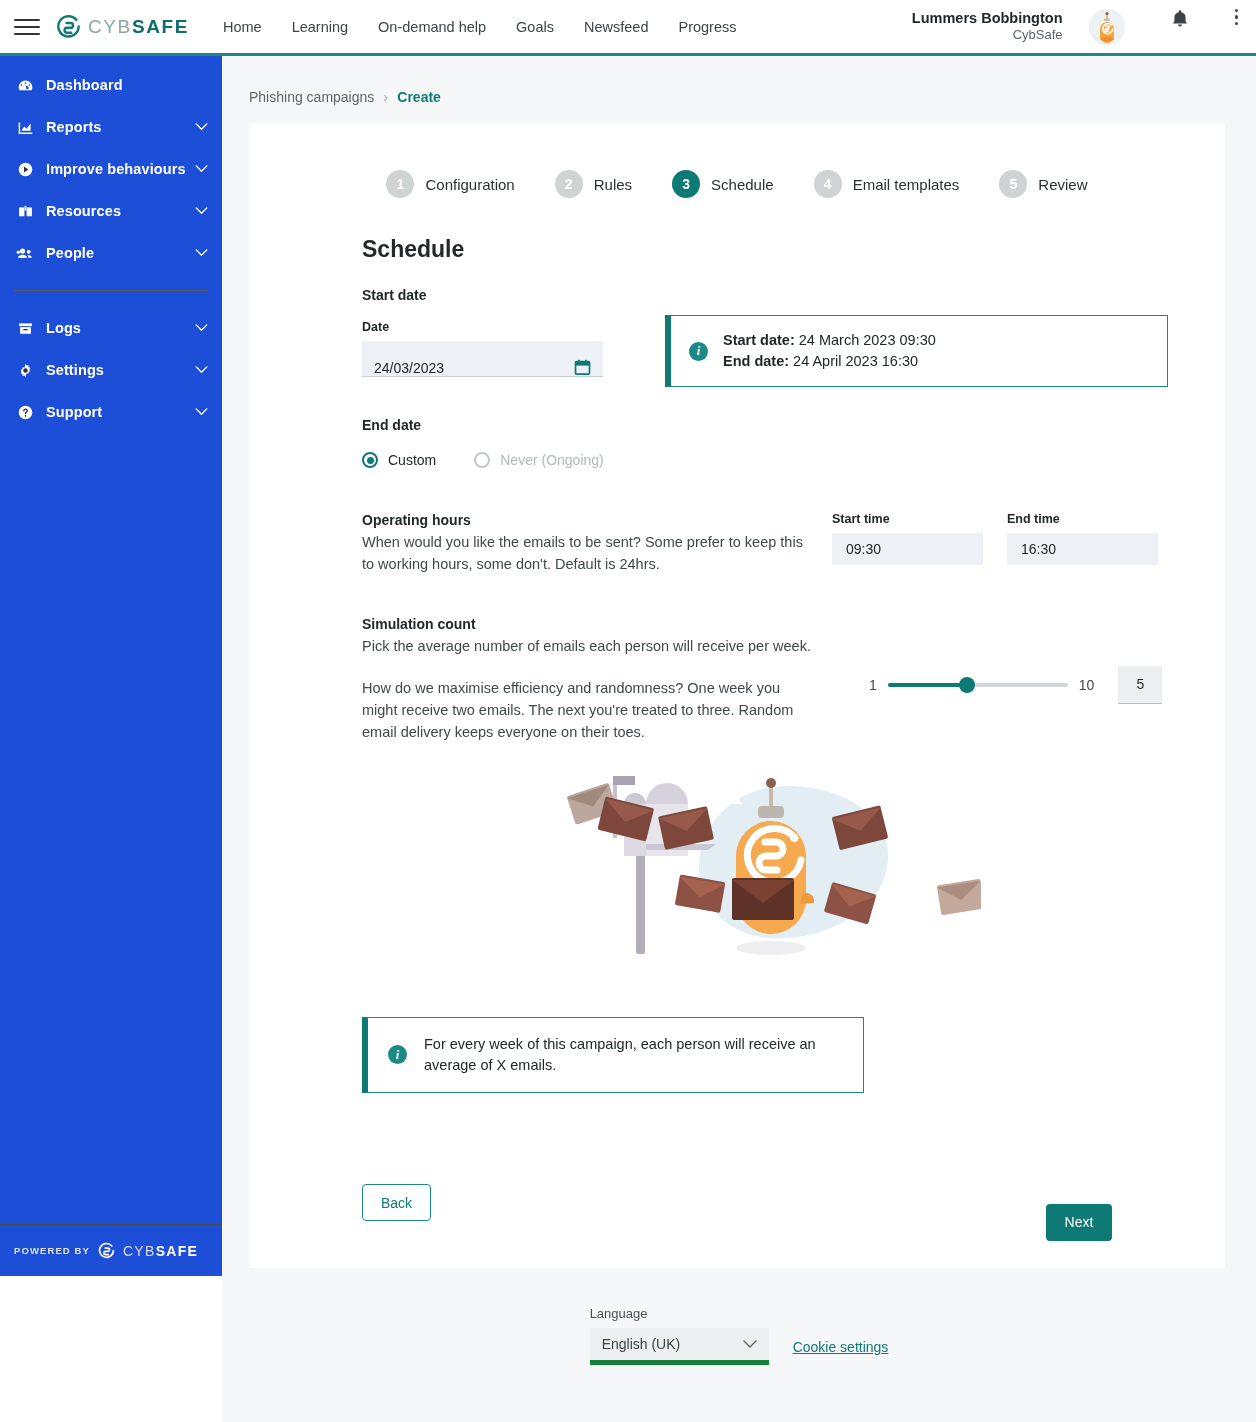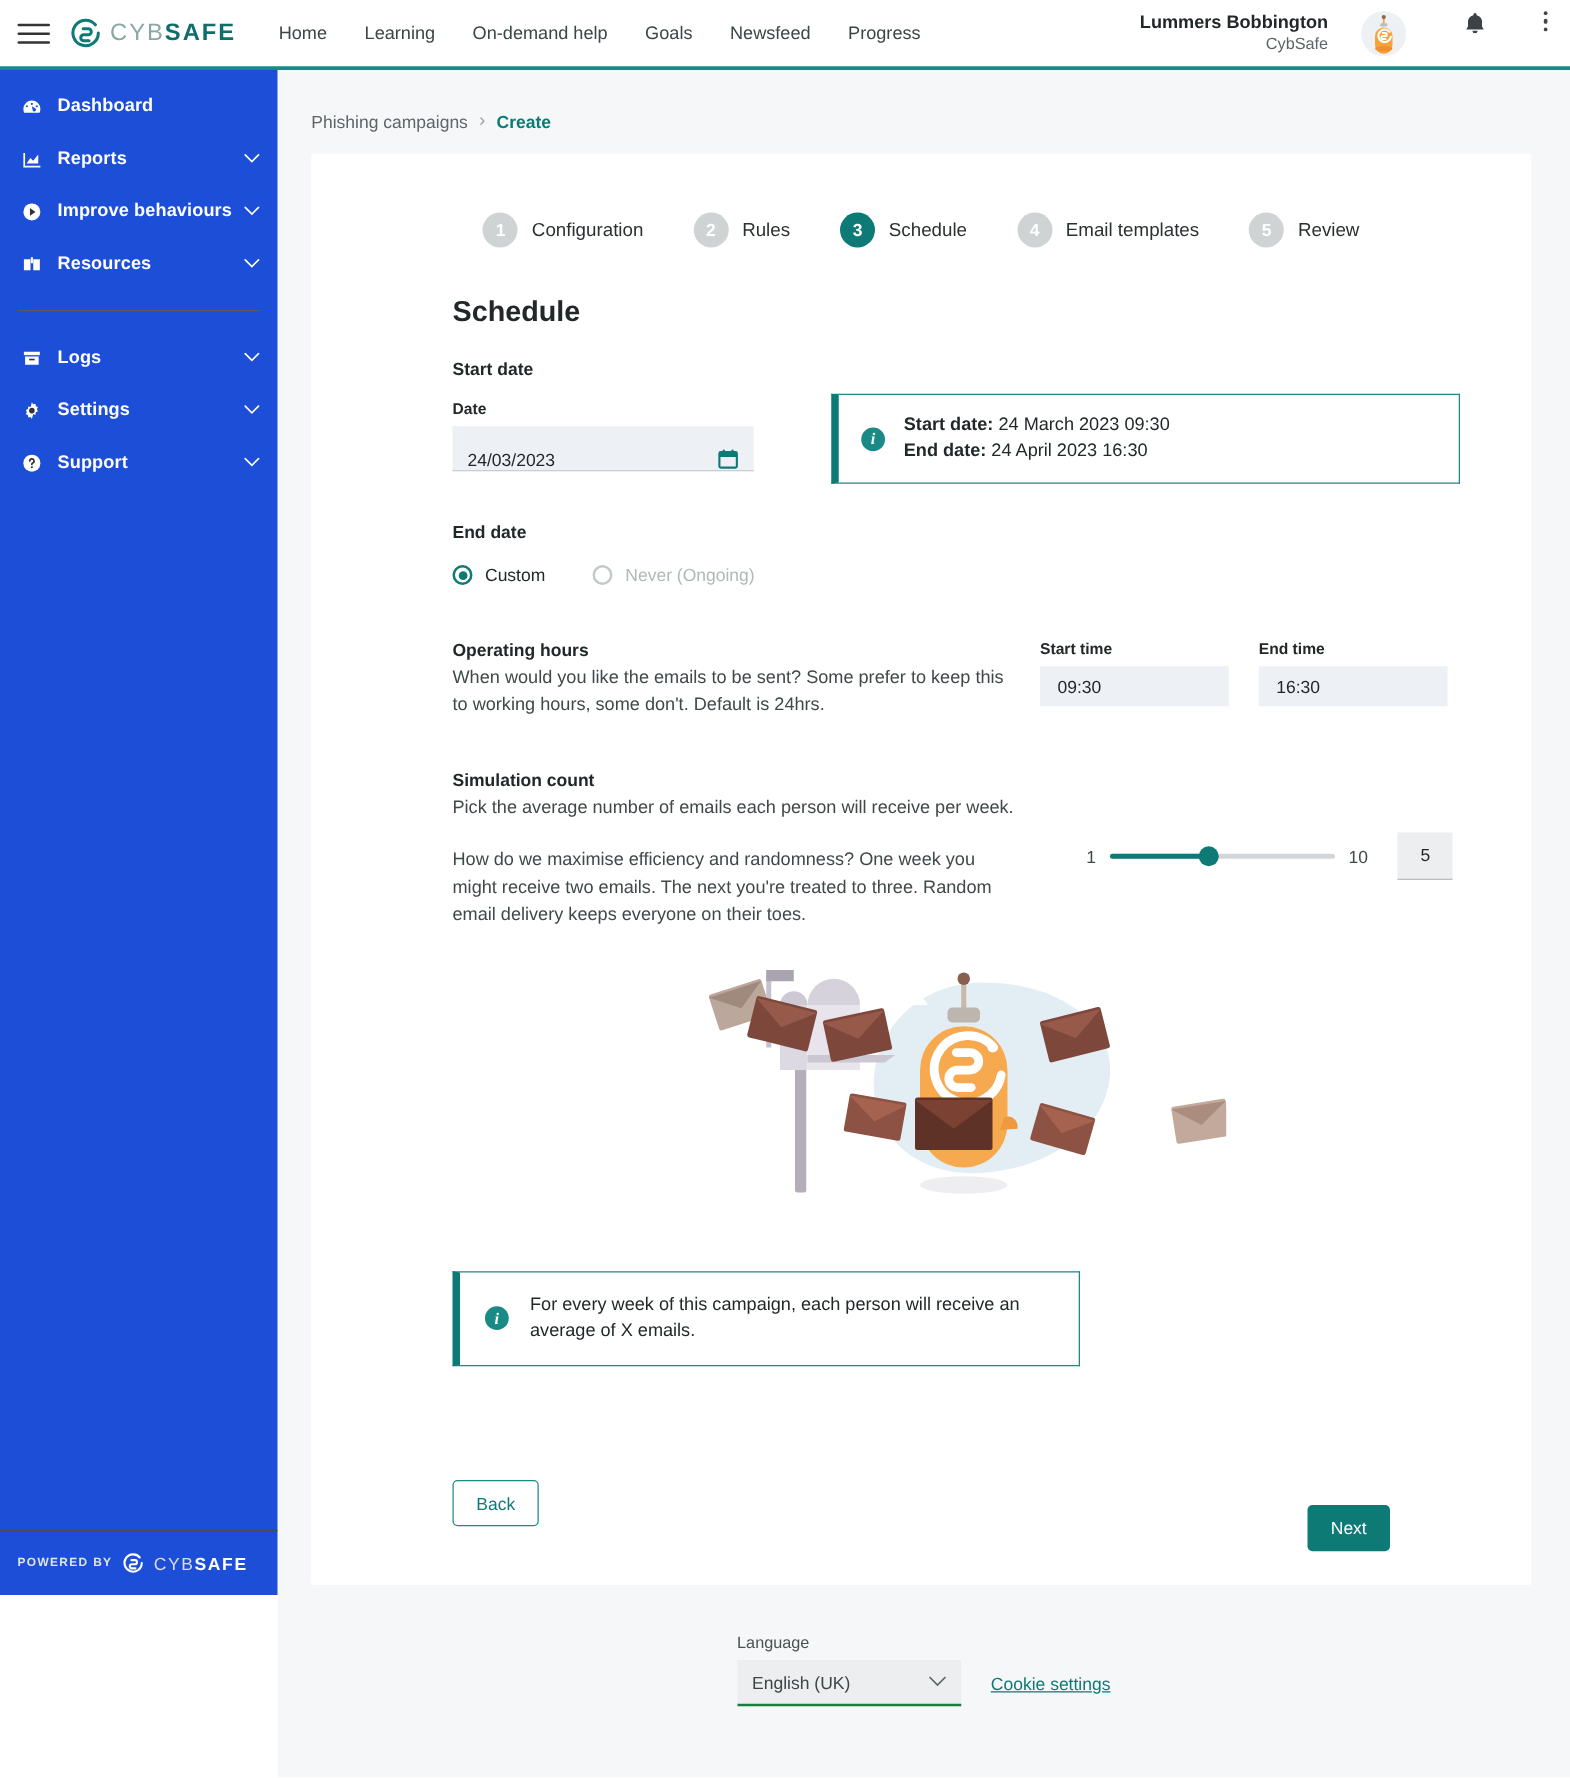--- a/index.html
+++ b/index.html
@@ -202,21 +202,21 @@
   .btn-next { background: #0d7a76; color: #ffffff; margin-left: auto; margin-top: 39px; }
 
   
   .footer {
     display: flex; align-items: flex-end; justify-content: center; gap: 24px;
     padding-top: 38px;
   }
   .lang-label { font-size: 13px; color: #4a5153; }
   .select {
     margin-top: 7px; width: 179px; height: 37px; background: #eceef0;
-    border-bottom: 2px solid #15803d; display: flex; align-items: center;
+    border-bottom: 5px solid #15803d; display: flex; align-items: center;
     padding: 0 12px; font-size: 14px; color: #3d4547; cursor: pointer;
   }
   .select .sv { flex: 1; }
   .cookie {
     font-size: 14px; color: #0d7a76; text-decoration: underline; font-weight: 400;
     cursor: pointer; padding-bottom: 10px;
   }
   svg { display: block; }
 </style>
 </head>
@@ -330,20 +330,37 @@
           </svg>
       </span>
       <span class="side-label">Resources</span>
       <span class="chev">
         <svg width="13" height="8" viewBox="0 0 14 9">
             <path d="M1 1l6 6 6-6" fill="none" stroke="#fff" stroke-width="1.5" stroke-linecap="round"></path>
           </svg>
       </span>
     </div>
 
+    <div class="side-item">
+      <span class="side-ico">
+        <svg width="18" height="17" viewBox="0 0 22 20">
+            <circle cx="8" cy="7" r="3.1" fill="#fff"></circle>
+            <circle cx="15.5" cy="8" r="2.4" fill="#fff"></circle>
+            <circle cx="2.8" cy="8.4" r="2" fill="#fff"></circle>
+            <path d="M2.4 15.6c0-2.6 2.6-4.2 5.6-4.2s5.6 1.6 5.6 4.2z" fill="#fff"></path>
+            <path d="M14.3 11.8c2.7 0 5 1.3 5 3.3h-4.2c0-1.2-.4-2.3-1.2-3.2z" fill="#fff"></path>
+          </svg>
+      </span>
+      <span class="side-label">People</span>
+      <span class="chev">
+        <svg width="13" height="8" viewBox="0 0 14 9">
+            <path d="M1 1l6 6 6-6" fill="none" stroke="#fff" stroke-width="1.5" stroke-linecap="round"></path>
+          </svg>
+      </span>
+    </div>
 
     <div class="side-sep"></div>
 
     <div class="side-item">
       <span class="side-ico">
         <svg width="17" height="17" viewBox="0 0 20 20">
             <rect x="2.5" y="4" width="15" height="3.2" fill="#fff"></rect>
             <path d="M3.6 8.4h12.8v7.8H3.6z" fill="#fff"></path>
             <rect x="7.4" y="10.6" width="5.2" height="1.5" fill="#333"></rect>
           </svg>

